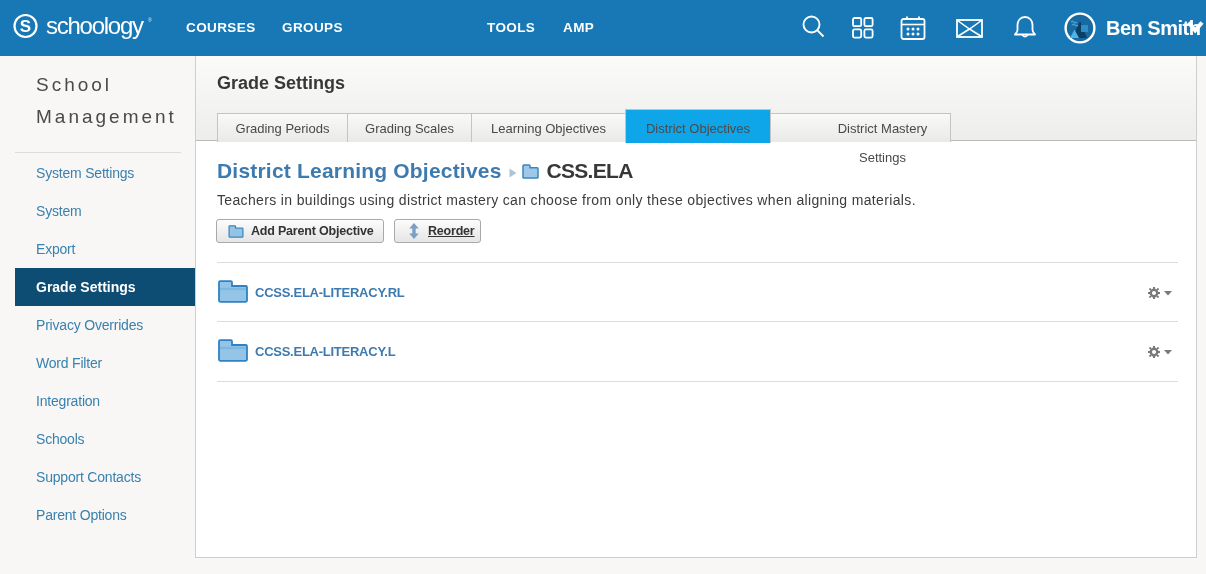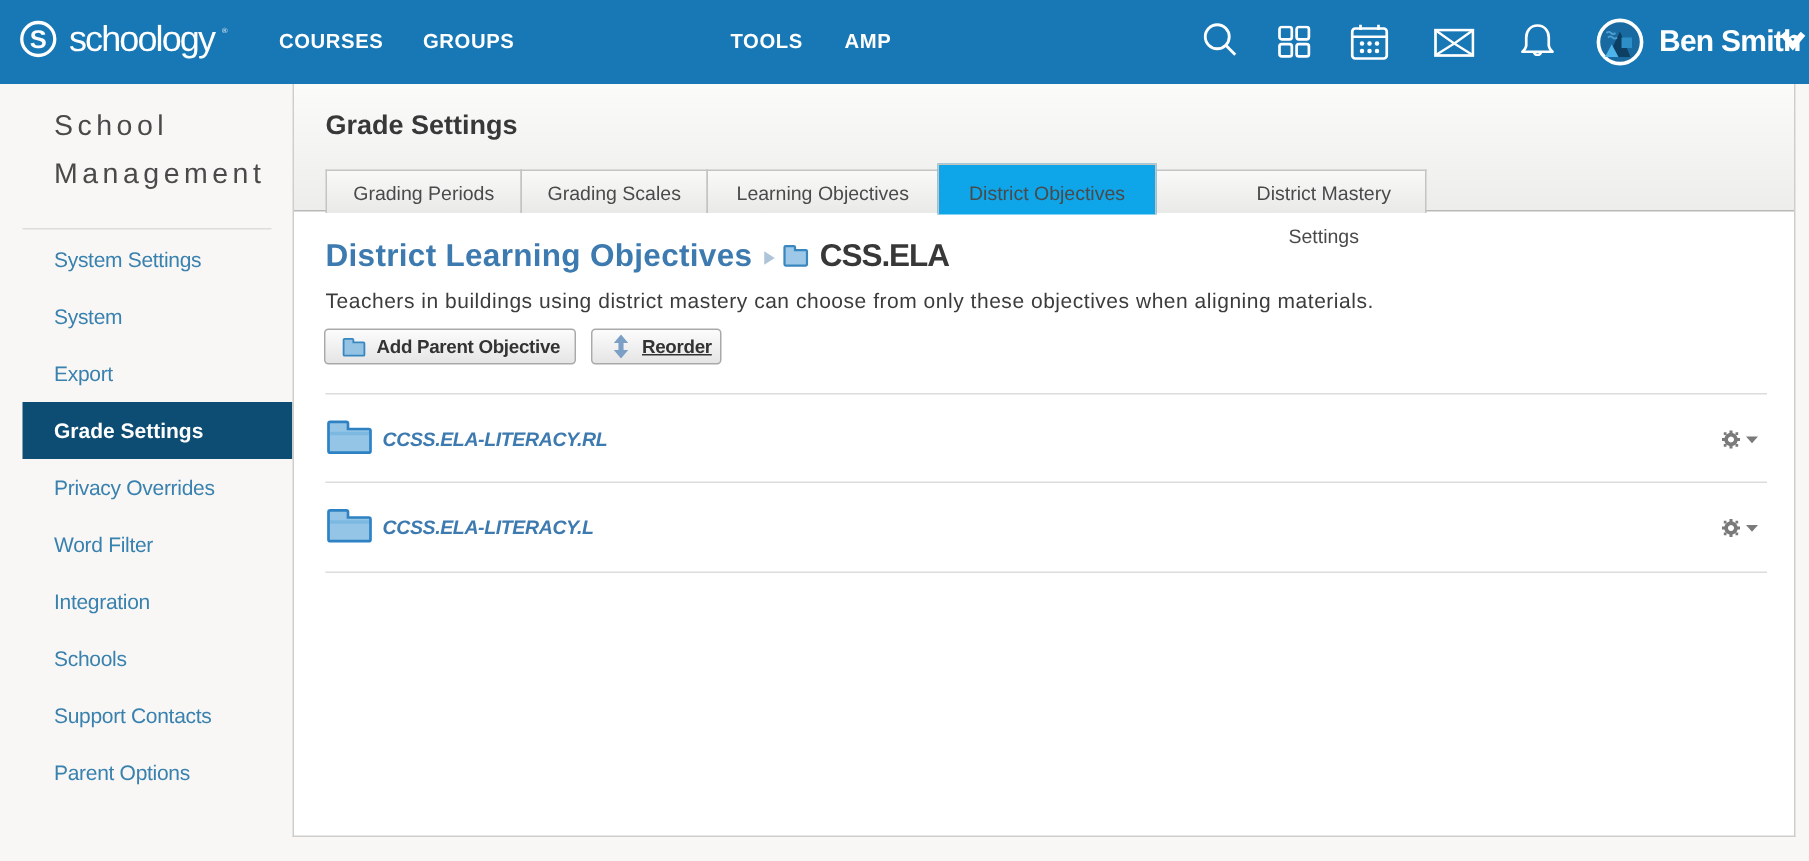--- a/index.html
+++ b/index.html
@@ -39,21 +39,21 @@
 
   
   #crumb { position:absolute; left:21px; top:103px; font-size:21px; letter-spacing:0.2px; font-weight:bold; white-space:nowrap; }
   #crumb a { color:#3d7ab0; text-decoration:none; }
   #crumb .dark { color:#383838; }
   #desc { position:absolute; left:21px; top:136px; font-size:14px; letter-spacing:0.35px; color:#3c3c3c; }
   .btn { position:absolute; top:163px; height:24px; background:linear-gradient(#fcfcfc,#e5e5e5);
     border:1px solid #a9a9a9; border-radius:3px; font-size:12.5px; letter-spacing:-0.2px; font-weight:bold; color:#333;
     display:flex; align-items:center; }
   .sep { position:absolute; left:21px; width:961px; height:1px; background:#dcdcdc; }
-  .rowlink { position:absolute; left:59px; font-size:13px; letter-spacing:-0.25px; font-weight:bold; color:#3d7ab0;font-style:italic; }
+  .rowlink { position:absolute; left:59px; font-size:13px; letter-spacing:-0.25px; font-weight:bold; color:#3d7ab0; }
   .gear { position:absolute; left:951px; }
 </style>
 </head>
 <body>
 <div id="nav">
   <svg class="abs" style="left:12px;top:13px" width="150" height="30" viewBox="0 0 150 30">
     <circle cx="13.5" cy="13" r="11" fill="none" stroke="#fff" stroke-width="2.2"></circle>
     <text x="13.5" y="19" text-anchor="middle" font-size="17" font-weight="bold" fill="#fff" font-family="Liberation Sans">S</text>
     <text x="34" y="21" font-size="24" fill="#fff" font-family="Liberation Sans" textLength="98">schoology</text>
     <text x="136" y="9" font-size="5" fill="#fff" opacity="0.85">®</text>

